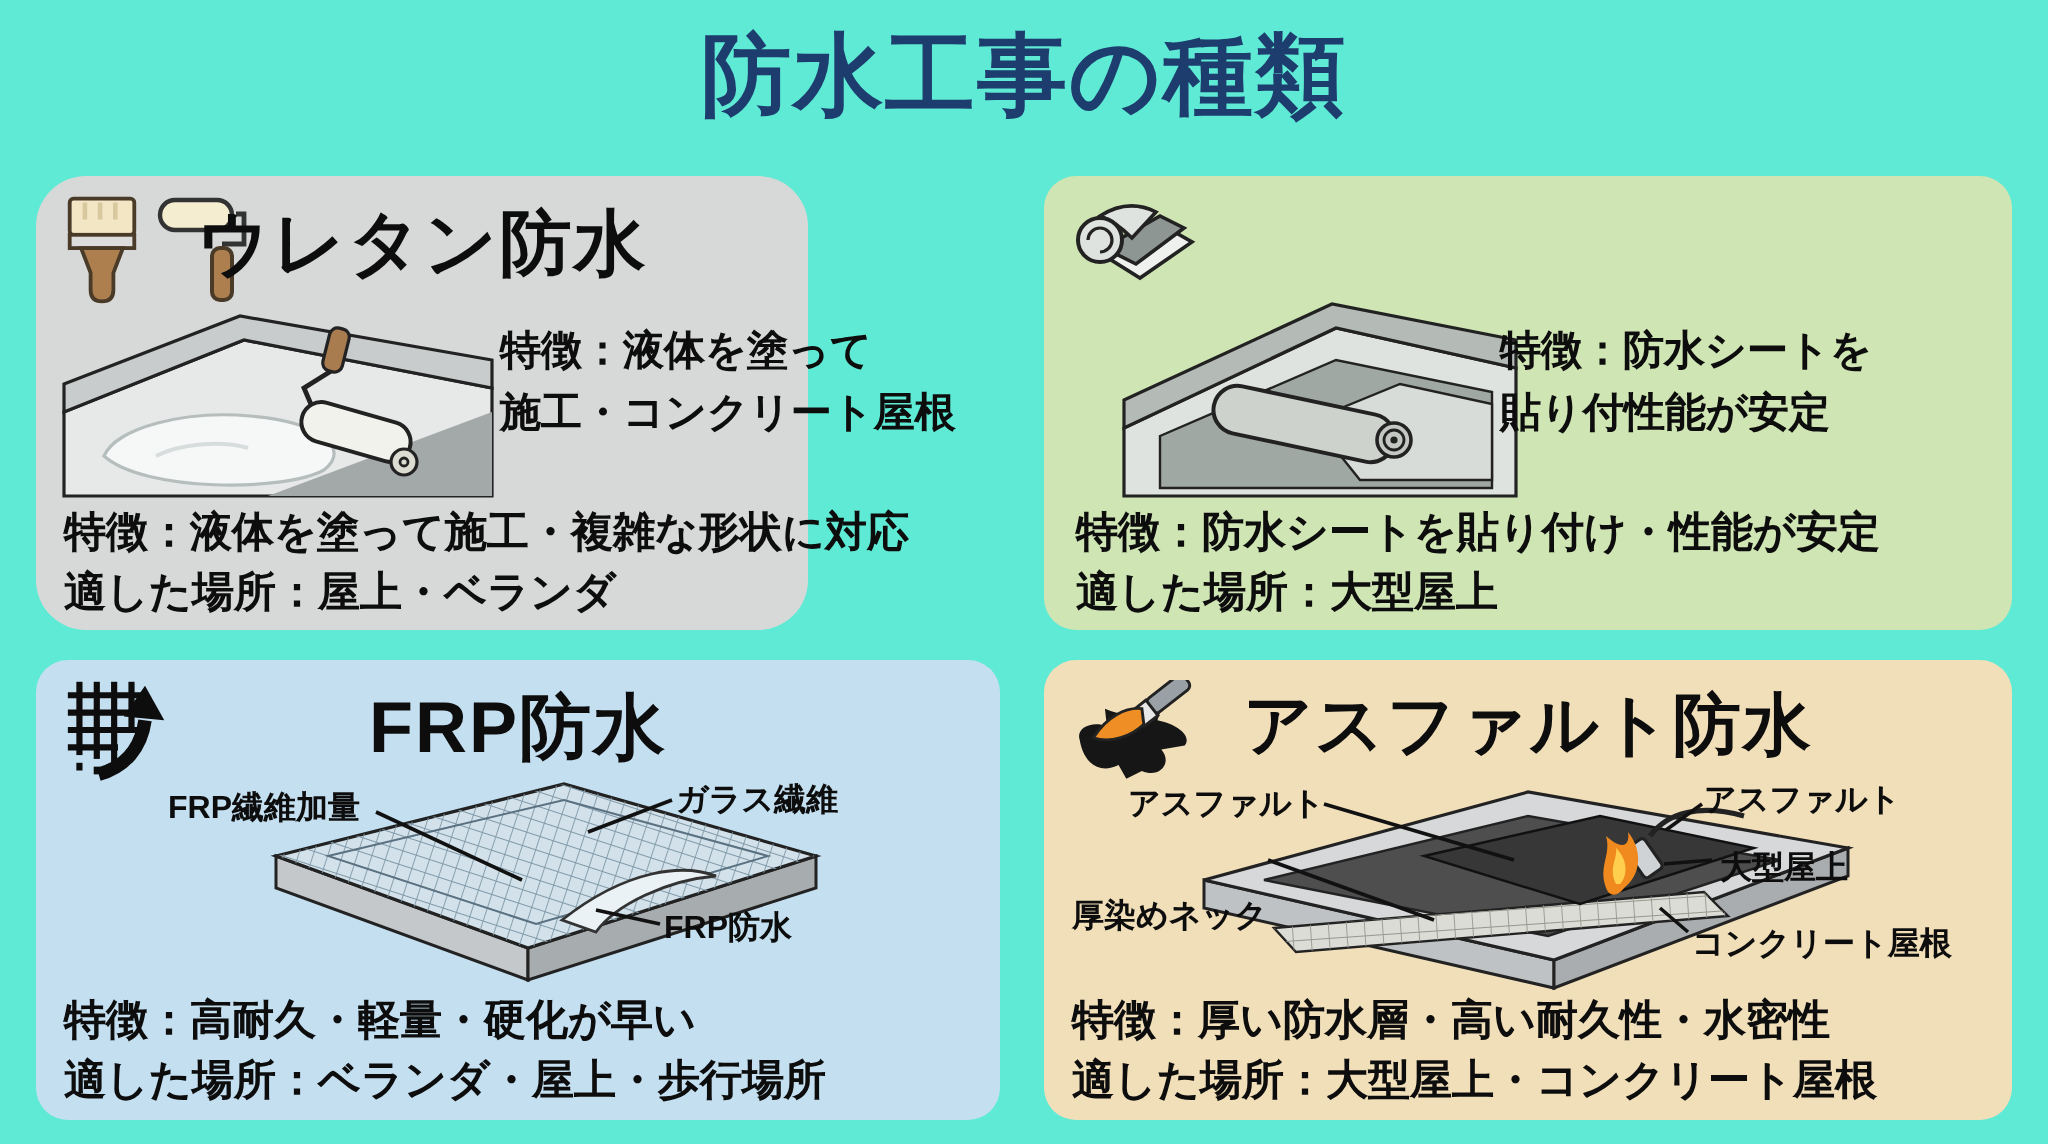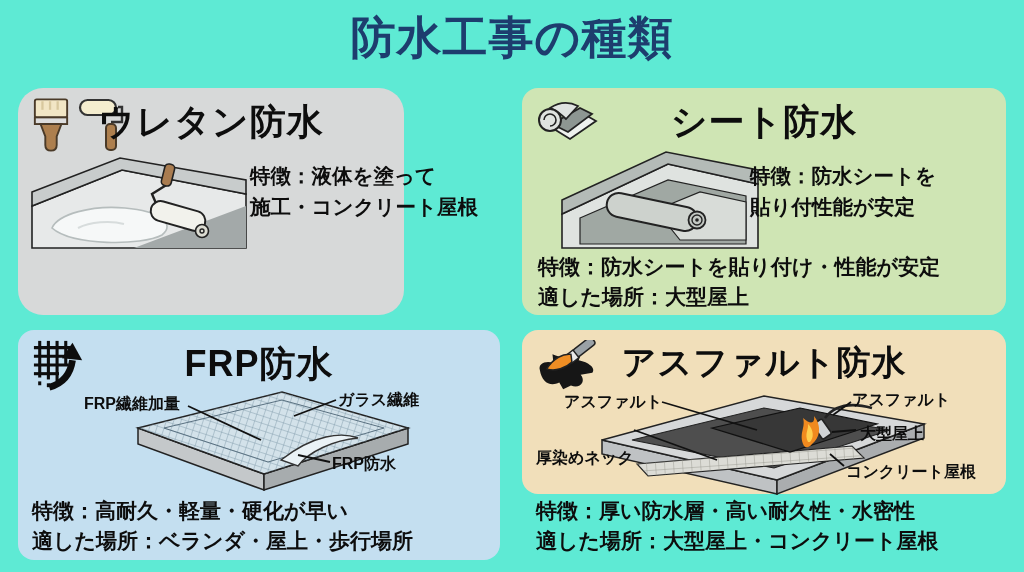--- a/index.html
+++ b/index.html
@@ -9,21 +9,21 @@
     font-family:"Liberation Sans","DejaVu Sans",sans-serif;color:#111;
   }
   .main-title{
     position:absolute;top:8px;left:0;width:100%;text-align:center;
     font-size:45px;font-weight:900;color:#1d3d6e;letter-spacing:1px;
   }
   .panel{position:absolute;border-radius:16px;}
   .panel-urethane{left:18px;top:88px;width:386px;height:227px;background:#d7d9d9;border-radius:25px;}
   .panel-sheet{left:522px;top:88px;width:484px;height:227px;background:#cfe5b4;}
   .panel-frp{left:18px;top:330px;width:482px;height:230px;background:#c4dff0;padding-left:36px;}
-  .panel-asphalt{left:522px;top:330px;width:484px;height:164px;background:#f1dfba;}
+  .panel-asphalt{left:522px;top:330px;width:484px;height:230px;background:#f1dfba;}
   .panel-title{
     position:absolute;top:10px;left:0;width:100%;text-align:center;
     font-size:36px;font-weight:900;color:#0d0d0d;letter-spacing:1px;
   }
   .panel-asphalt .panel-title{font-size:34px;}
   .icon-group{position:absolute;left:14px;top:8px;display:flex;gap:8px;align-items:flex-start;}
   .illo{position:absolute;}
   .side-note{
     position:absolute;font-size:20.5px;font-weight:800;line-height:31px;color:#0d0d0d;white-space:nowrap;
   }
@@ -69,33 +69,36 @@
         <rect x="133" y="14" width="10" height="22" rx="4" fill="#a97c50" stroke="#222" stroke-width="1.6" transform="rotate(14 138 25)"></rect>
         <rect x="120" y="56" width="56" height="20" rx="10" fill="#f2f2ec" stroke="#222" stroke-width="2" transform="rotate(16 148 66)"></rect>
         <circle cx="172" cy="81" r="6.5" fill="#dcdcd2" stroke="#222" stroke-width="1.6"></circle>
         <circle cx="172" cy="81" r="2" fill="none" stroke="#222" stroke-width="1.4"></circle>
       </g>
     </svg>
     <div class="side-note" style="left:232px;top:72px;">
       <div>特徴：液体を塗って</div>
       <div>施工・コンクリート屋根</div>
     </div>
+    <div class="footer-text" style="top:164px;">
+      <div>特徴：液体を塗って施工・複雑な形状に対応</div>
+      <div>適した場所：屋上・ベランダ</div>
+    </div>
   </div>
 
   <div class="panel panel-sheet">
     <div class="icon-group" style="top:6px;">
       <svg width="62" height="52" viewBox="0 0 62 50">
         <polygon points="18,34 46,18 60,26 34,44" fill="#eef1ee" stroke="#222" stroke-width="1.8"></polygon>
         <polygon points="16,29 44,13 56,19 32,37" fill="#8d9692" stroke="#222" stroke-width="1.8"></polygon>
         <path d="M14,13 Q28,4 42,11 L30,24 Q22,16 14,13 Z" fill="#dfe3e0" stroke="#222" stroke-width="1.8"></path>
         <circle cx="14" cy="25" r="11" fill="#dfe3e0" stroke="#222" stroke-width="2"></circle>
         <path d="M14,25 m-6,0 a6,6 0 1 1 6,6" fill="none" stroke="#222" stroke-width="1.6"></path>
       </svg>
     </div>
-    <div class="panel-title">シート防水</div>
     <svg class="illo" style="left:38px;top:60px;" width="200" height="102" viewBox="0 0 200 102">
       <polygon points="2,66 108,16 198,36 198,100 2,100" fill="#dfe3e0" stroke="#222" stroke-width="1.6"></polygon>
       <polygon points="2,52 106,4 198,22 198,36 108,16 2,66" fill="#b4bbb7" stroke="#222" stroke-width="1.6"></polygon>
       <polygon points="20,70 108,32 186,48 186,96 20,96" fill="#a0a8a3" stroke="#222" stroke-width="1.2"></polygon>
       <polygon points="96,62 140,44 186,54 186,92 120,92" fill="#d8dcd8" stroke="#222" stroke-width="1.2"></polygon>
       <g transform="rotate(12 92 64)">
         <rect x="46" y="52" width="92" height="24" rx="12" fill="#cdd2cd" stroke="#222" stroke-width="2"></rect>
       </g>
       <circle cx="137" cy="72" r="8.5" fill="#c3c8c3" stroke="#222" stroke-width="1.8"></circle>
       <circle cx="137" cy="72" r="5" fill="none" stroke="#222" stroke-width="1.4"></circle>

